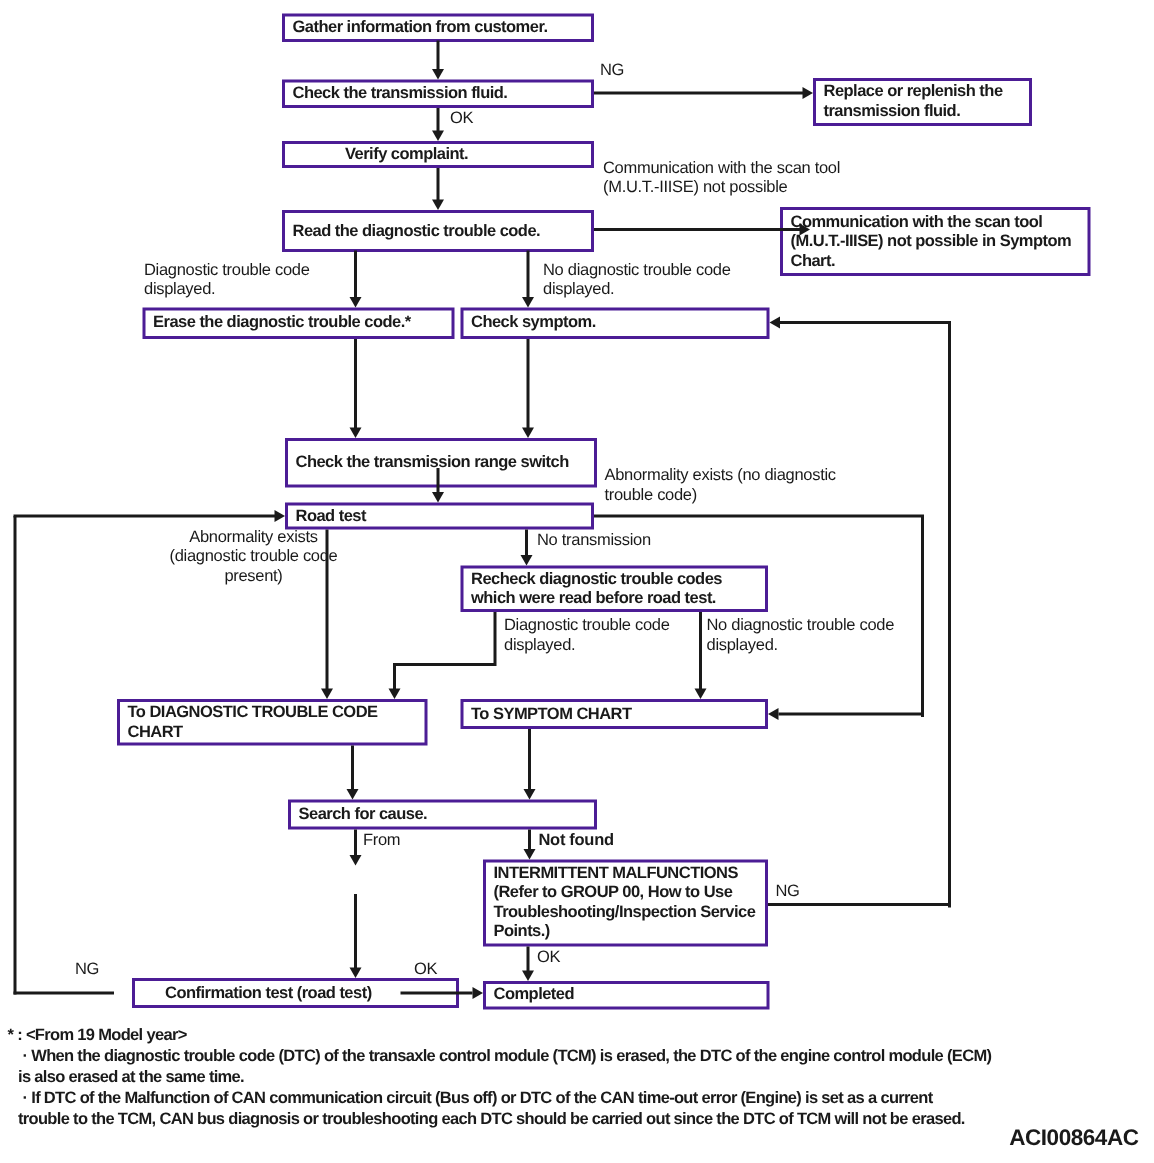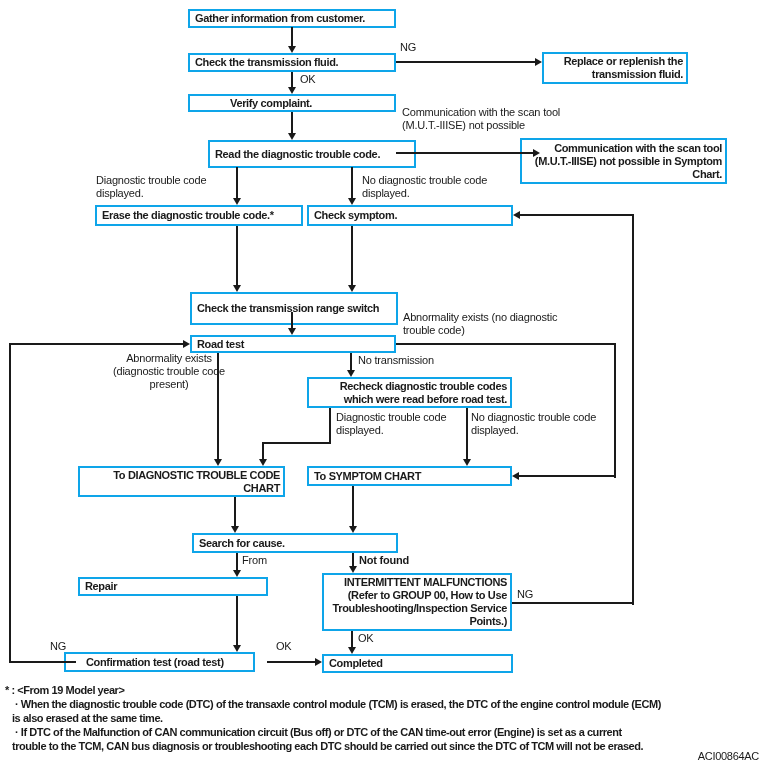--- a/index.html
+++ b/index.html
@@ -2,25 +2,24 @@
 <html><head>
 <meta charset="utf-8">
 <style>
   html,body{margin:0;padding:0;background:#fff;}
   .stage{
     position:relative;width:769px;height:775px;background:#fff;
     font-family:"Liberation Sans","DejaVu Sans",sans-serif;color:#1a1a1a;
     overflow:hidden;
   }
   .node{
-    position:absolute;box-sizing:border-box;border:2px solid #0ea5e9;background:#fff;
+    position:absolute;box-sizing:border-box;border:2px solid #4c1d95;background:#fff;
     display:flex;align-items:center;
     font-size:11px;font-weight:bold;letter-spacing:-0.35px;line-height:13px;
     padding:1px 3px 1px 5px;
-    text-align:right;
   }
   .nw{white-space:nowrap;}
   .lbl{
     position:absolute;font-size:11px;letter-spacing:-0.2px;line-height:13px;white-space:normal;
   }
   .nowrap{white-space:nowrap;}
   .ctr{text-align:center;}
   .vline{position:absolute;width:2px;background:#1a1a1a;}
   .hline{position:absolute;height:2px;background:#1a1a1a;}
   .arr{position:absolute;width:0;height:0;}
@@ -29,45 +28,44 @@
   .arr-l{border-top:4px solid transparent;border-bottom:4px solid transparent;border-right:7px solid #1a1a1a;}
   .fnote{
     position:absolute;left:5px;top:683px;width:760px;
     font-size:11px;font-weight:bold;letter-spacing:-0.45px;line-height:14px;
   }
   .fnote div{white-space:nowrap;}
   .fn-b{margin-left:10px;}
   .fn-c{margin-left:7px;}
   .figcode{
     position:absolute;right:10px;top:750px;
-    font-size:11px;font-weight:normal;letter-spacing:-0.3px;
+    font-size:15px;font-weight:bold;letter-spacing:-0.3px;
   }
 </style>
 </head>
 <body>
 
 <div class="stage">
 
   <div class="node nw" style="left:188px;top:9px;width:208px;height:19px;">Gather information from customer.</div>
   <div class="node nw" style="left:188px;top:53px;width:208px;height:19px;">Check the transmission fluid.</div>
   <div class="node" style="left:542px;top:52px;width:146px;height:32px;">Replace or replenish the transmission fluid.</div>
   <div class="node nw" style="left:188px;top:94px;width:208px;height:18px;padding-left:40px;">Verify complaint.</div>
-  <div class="node nw" style="left:188px;top:140px;width:208px;height:28px;margin-left:20px;">Read the diagnostic trouble code.</div>
+  <div class="node nw" style="left:188px;top:140px;width:208px;height:28px;">Read the diagnostic trouble code.</div>
   <div class="node" style="left:520px;top:138px;width:207px;height:46px;">Communication with the scan tool (M.U.T.-IIISE) not possible in Symptom Chart.</div>
   <div class="node nw" style="left:95px;top:205px;width:208px;height:21px;">Erase the diagnostic trouble code.*</div>
   <div class="node nw" style="left:307px;top:205px;width:206px;height:21px;">Check symptom.</div>
   <div class="node nw" style="left:190px;top:292px;width:208px;height:33px;">Check the transmission range switch</div>
   <div class="node nw" style="left:190px;top:335px;width:206px;height:18px;">Road test</div>
   <div class="node" style="left:307px;top:377px;width:205px;height:31px;">Recheck diagnostic trouble codes which were read before road test.</div>
   <div class="node" style="left:78px;top:466px;width:207px;height:31px;">To DIAGNOSTIC TROUBLE CODE CHART</div>
   <div class="node nw" style="left:307px;top:466px;width:205px;height:20px;">To SYMPTOM CHART</div>
   <div class="node nw" style="left:192px;top:533px;width:206px;height:20px;">Search for cause.</div>
-  <div class="node nw" style="left:78px;top:577px;width:190px;height:19px;">Repair</div>
   <div class="node" style="left:322px;top:573px;width:190px;height:58px;">INTERMITTENT MALFUNCTIONS (Refer to GROUP 00, How to Use Troubleshooting/Inspection Service Points.)</div>
-  <div class="node nw" style="left:64px;top:652px;width:191px;height:20px;padding-left:20px;">Confirmation test (road test)</div>
+  <div class="node nw" style="left:88px;top:652px;width:218px;height:20px;padding-left:20px;">Confirmation test (road test)</div>
   <div class="node nw" style="left:322px;top:654px;width:191px;height:19px;">Completed</div>
 
   <div class="lbl nowrap" style="left:400px;top:41px;">NG</div>
   <div class="lbl nowrap" style="left:300px;top:73px;">OK</div>
   <div class="lbl" style="left:402px;top:106px;width:190px;">Communication with the scan tool (M.U.T.-IIISE) not possible</div>
   <div class="lbl" style="left:96px;top:174px;width:135px;">Diagnostic trouble code displayed.</div>
   <div class="lbl" style="left:362px;top:174px;width:155px;">No diagnostic trouble code displayed.</div>
   <div class="lbl" style="left:403px;top:311px;width:185px;">Abnormality exists (no diagnostic trouble code)</div>
   <div class="lbl ctr" style="left:108px;top:352px;width:122px;">Abnormality exists (diagnostic trouble code present)</div>
   <div class="lbl nowrap" style="left:358px;top:354px;">No transmission</div>

